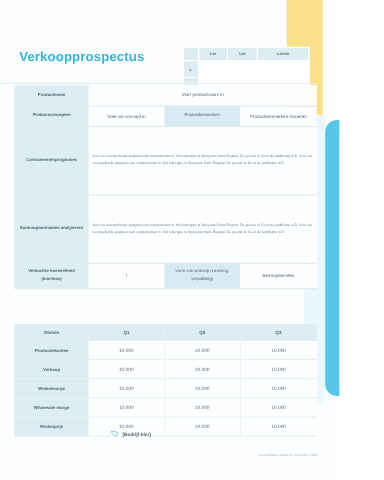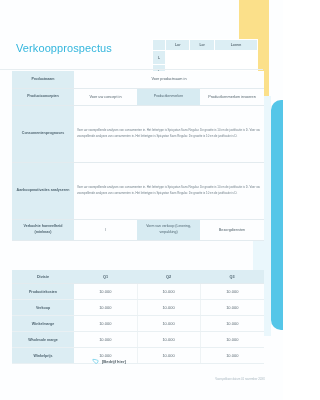--- a/index.html
+++ b/index.html
@@ -22,21 +22,21 @@
   .deco-cyan-soft{
     position:absolute;top:96px;right:12px;width:18px;height:240px;
     background:#eaf7fc;
   }
 
   .content{position:absolute;left:0;top:0;width:283px;height:400px;}
 
   
   .title{
     position:absolute;left:16px;top:42px;
-    font-size:11px;font-weight:normal;color:#34b6dd;letter-spacing:.1px;
+    font-size:11px;font-weight:bold;color:#34b6dd;letter-spacing:.1px;
   }
 
   
   .mini{
     position:absolute;left:152px;top:39px;width:106px;
     border-collapse:collapse;
   }
   .mini td,.mini th{
     border:1px solid #ffffff;
     font-size:3.4px;font-weight:bold;color:#5d6f79;

